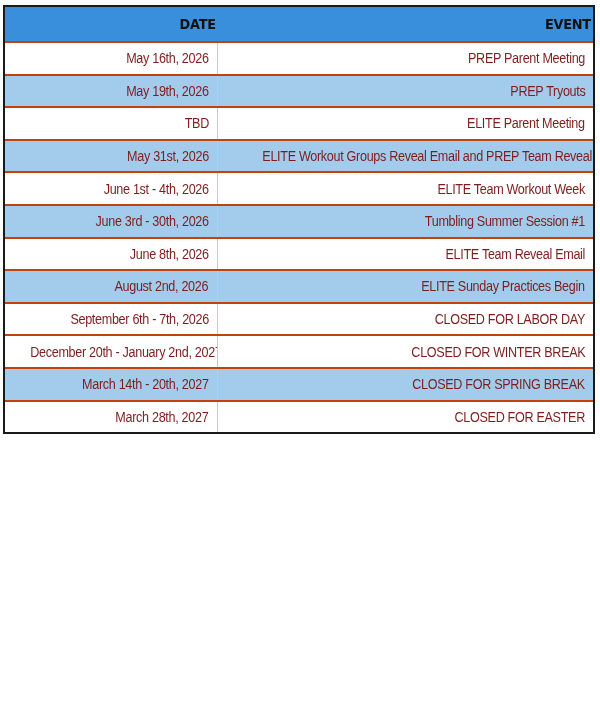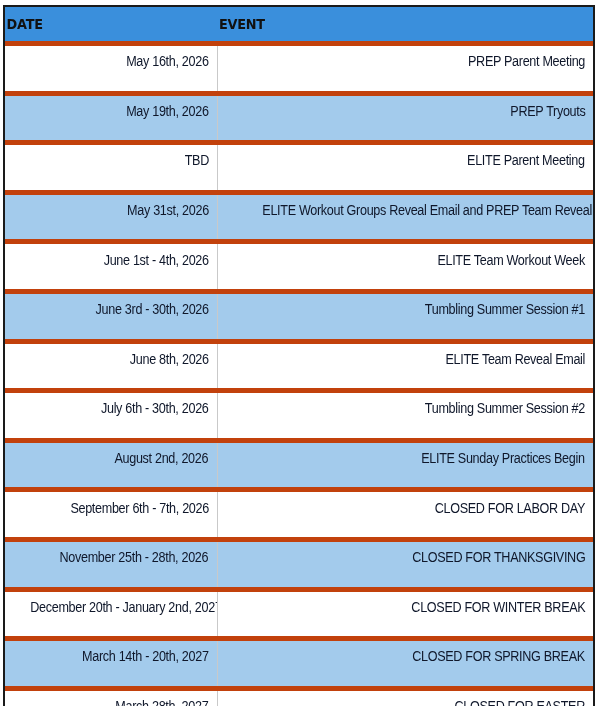--- a/index.html
+++ b/index.html
@@ -30,38 +30,38 @@
     col.date-col { width: 212px; }
     col.event-col { width: auto; }
     thead th {
       background: #3a8fdc;
       color: #111;
       font-weight: 900;
       font-family: "DejaVu Sans", sans-serif;
       font-size: 14px;
       letter-spacing: -0.3px;
       height: 34px;
-      text-align: left;
+      text-align: right;
       padding: 0;
       border-bottom: 1px solid #2d78bf;
       transform-origin: center;
     }
     thead th span {
       display: inline-block;
       transform: scaleX(0.92);
     }
     tbody td {
       height: 30.6px;
-      padding: 0 8px 14px 4px;
+      padding: 0 8px 0 4px;
       text-align: right;
       font-size: 14px;
-      color: #0f172a;
+      color: #7f1d1d;
       white-space: nowrap;
       overflow: hidden;
-      border-top: 5px solid #c2410c;
+      border-top: 2px solid #c2410c;
       letter-spacing: -0.35px;
     }
     tbody td span {
       display: inline-block;
       transform: scaleX(0.9);
       transform-origin: right center;
     }
     tbody td.date {
       border-right: 1px solid #c9c9c9;
     }
@@ -109,35 +109,27 @@
           <td><span>ELITE Team Workout Week</span></td>
         </tr>
       <tr class="alt">
           <td class="date"><span>June 3rd -  30th, 2026</span></td>
           <td><span>Tumbling Summer Session #1</span></td>
         </tr>
       <tr class="plain">
           <td class="date"><span>June 8th, 2026</span></td>
           <td><span>ELITE Team Reveal Email</span></td>
         </tr>
-      <tr class="plain">
-          <td class="date"><span>July 6th - 30th, 2026</span></td>
-          <td><span>Tumbling Summer Session #2</span></td>
-        </tr>
       <tr class="alt">
           <td class="date"><span>August 2nd, 2026</span></td>
           <td><span>ELITE Sunday Practices Begin</span></td>
         </tr>
       <tr class="plain">
           <td class="date"><span>September 6th - 7th, 2026</span></td>
           <td><span>CLOSED FOR LABOR DAY</span></td>
-        </tr>
-      <tr class="alt">
-          <td class="date"><span>November 25th - 28th, 2026</span></td>
-          <td><span>CLOSED FOR THANKSGIVING</span></td>
         </tr>
       <tr class="plain">
           <td class="date"><span>December 20th - January 2nd, 2027</span></td>
           <td><span>CLOSED FOR WINTER BREAK</span></td>
         </tr>
       <tr class="alt">
           <td class="date"><span>March 14th - 20th, 2027</span></td>
           <td><span>CLOSED FOR SPRING BREAK</span></td>
         </tr>
       <tr class="plain">

